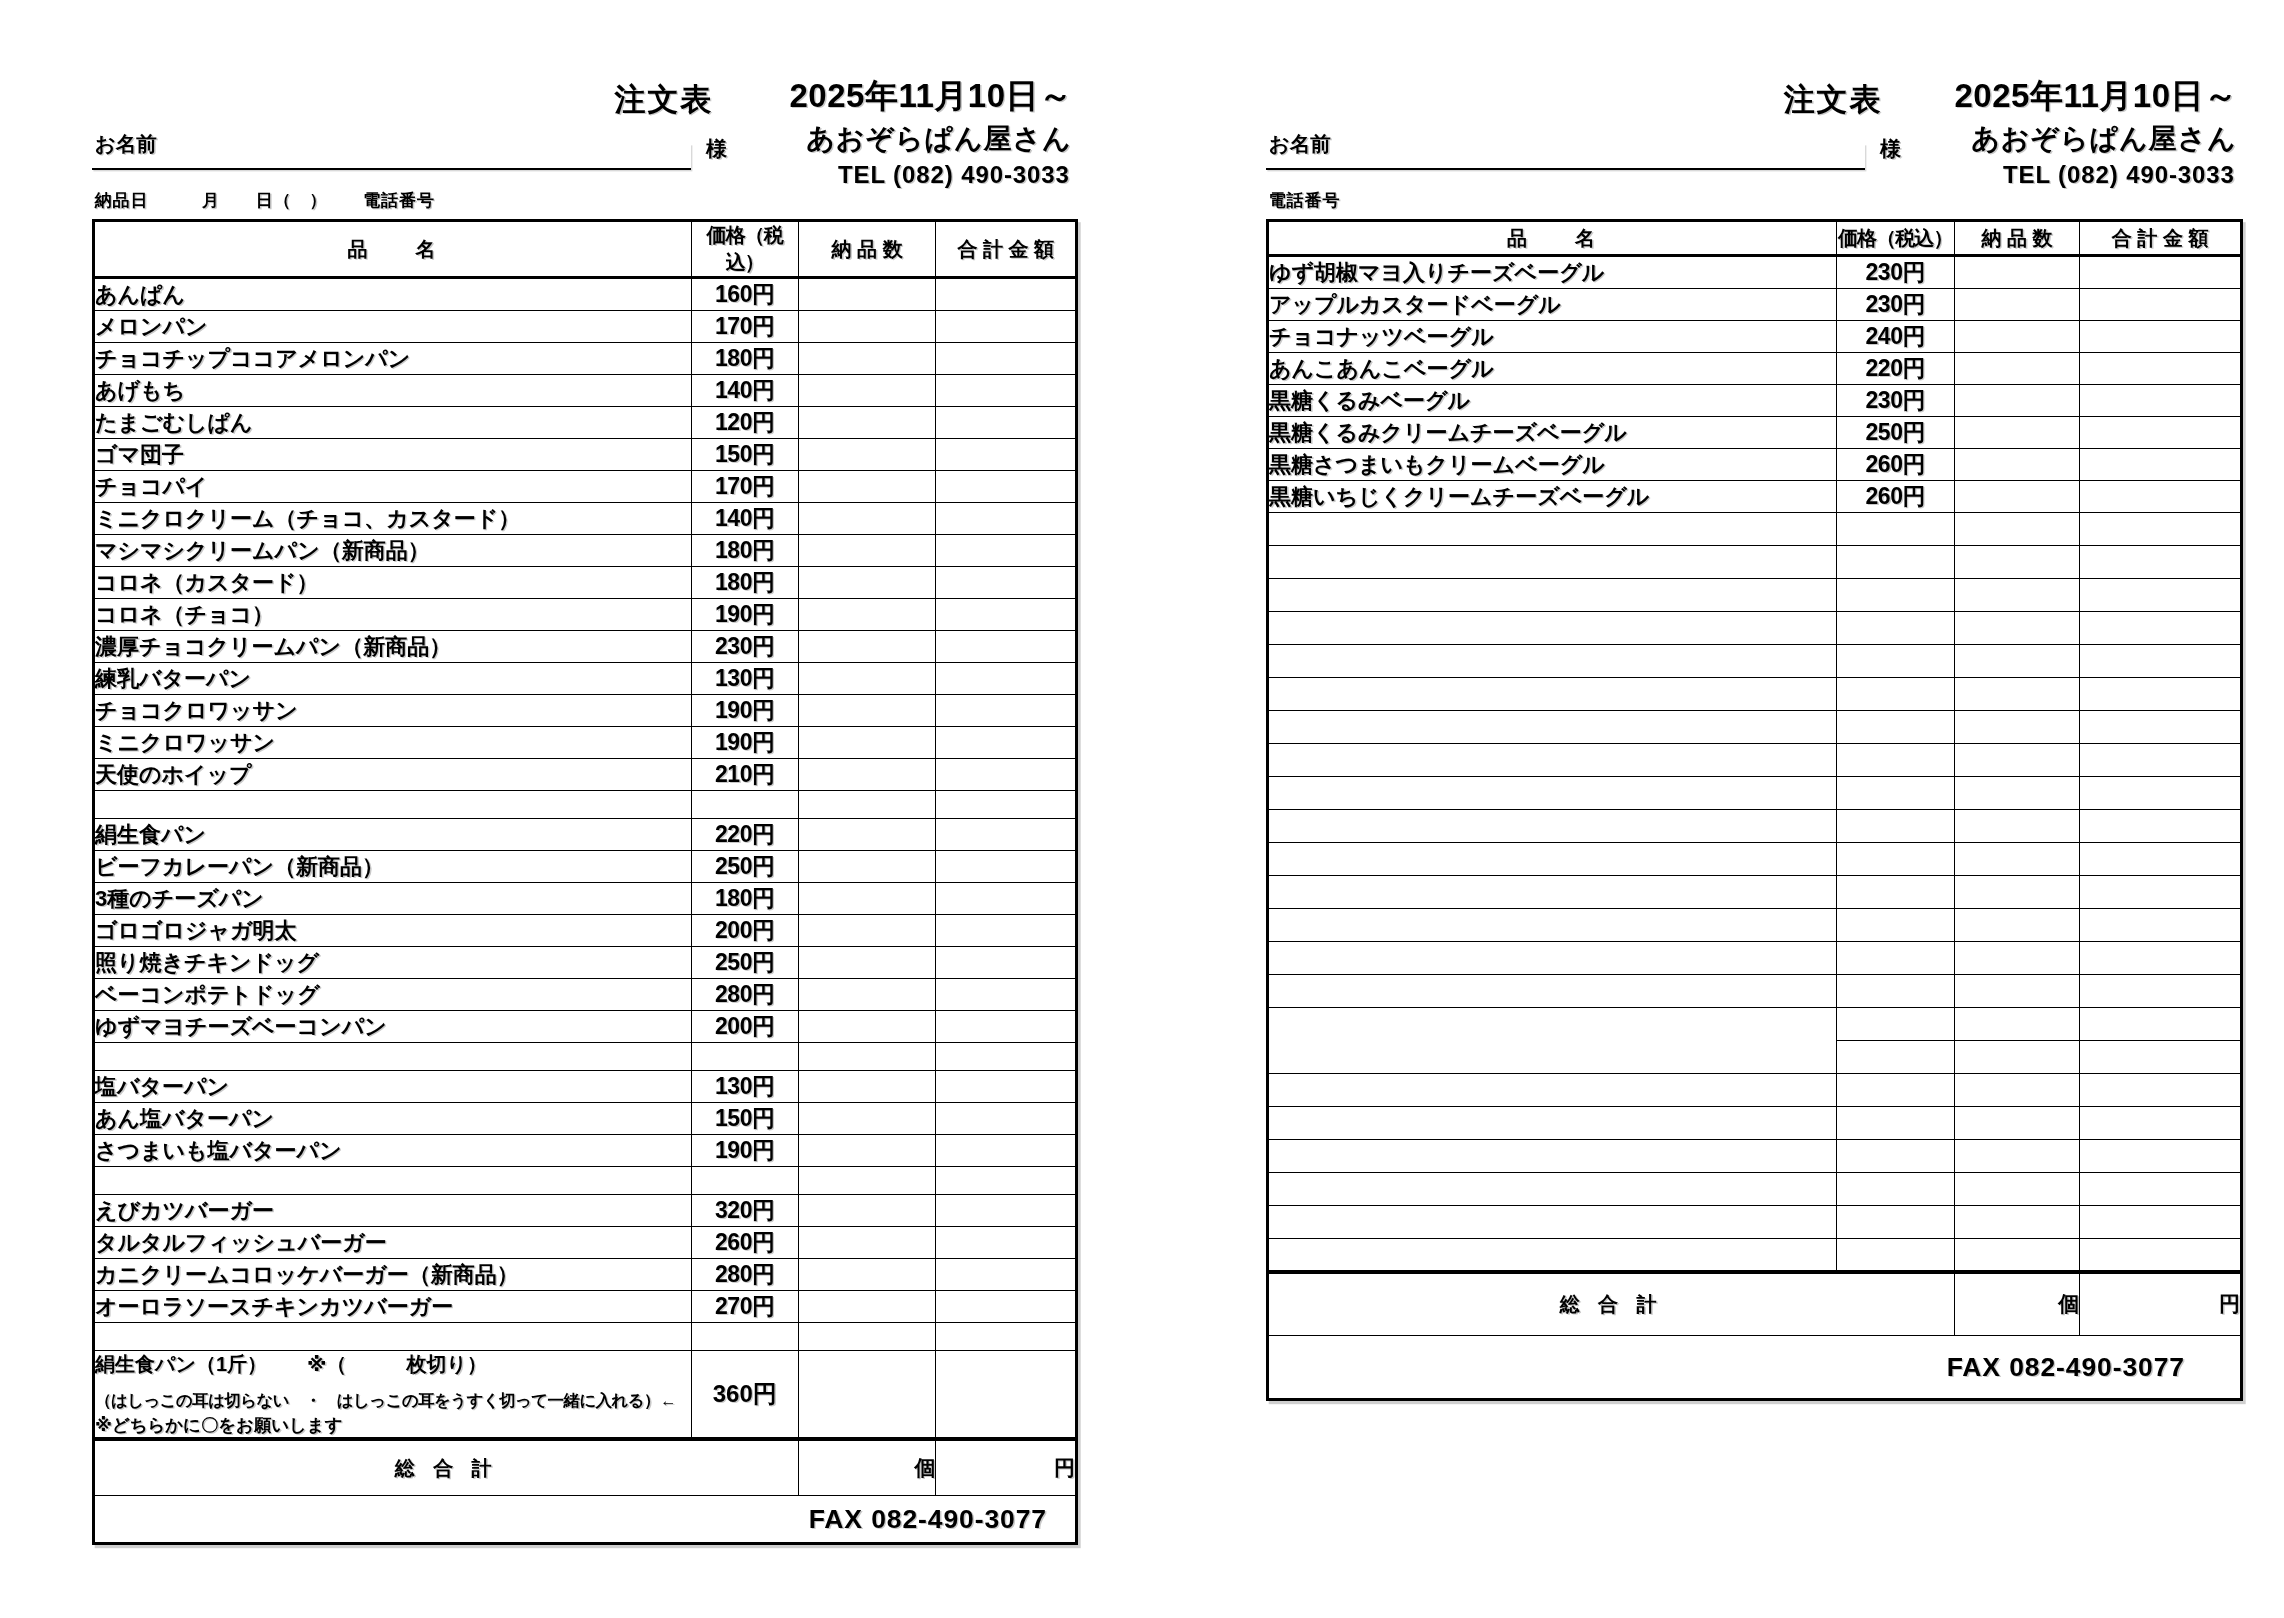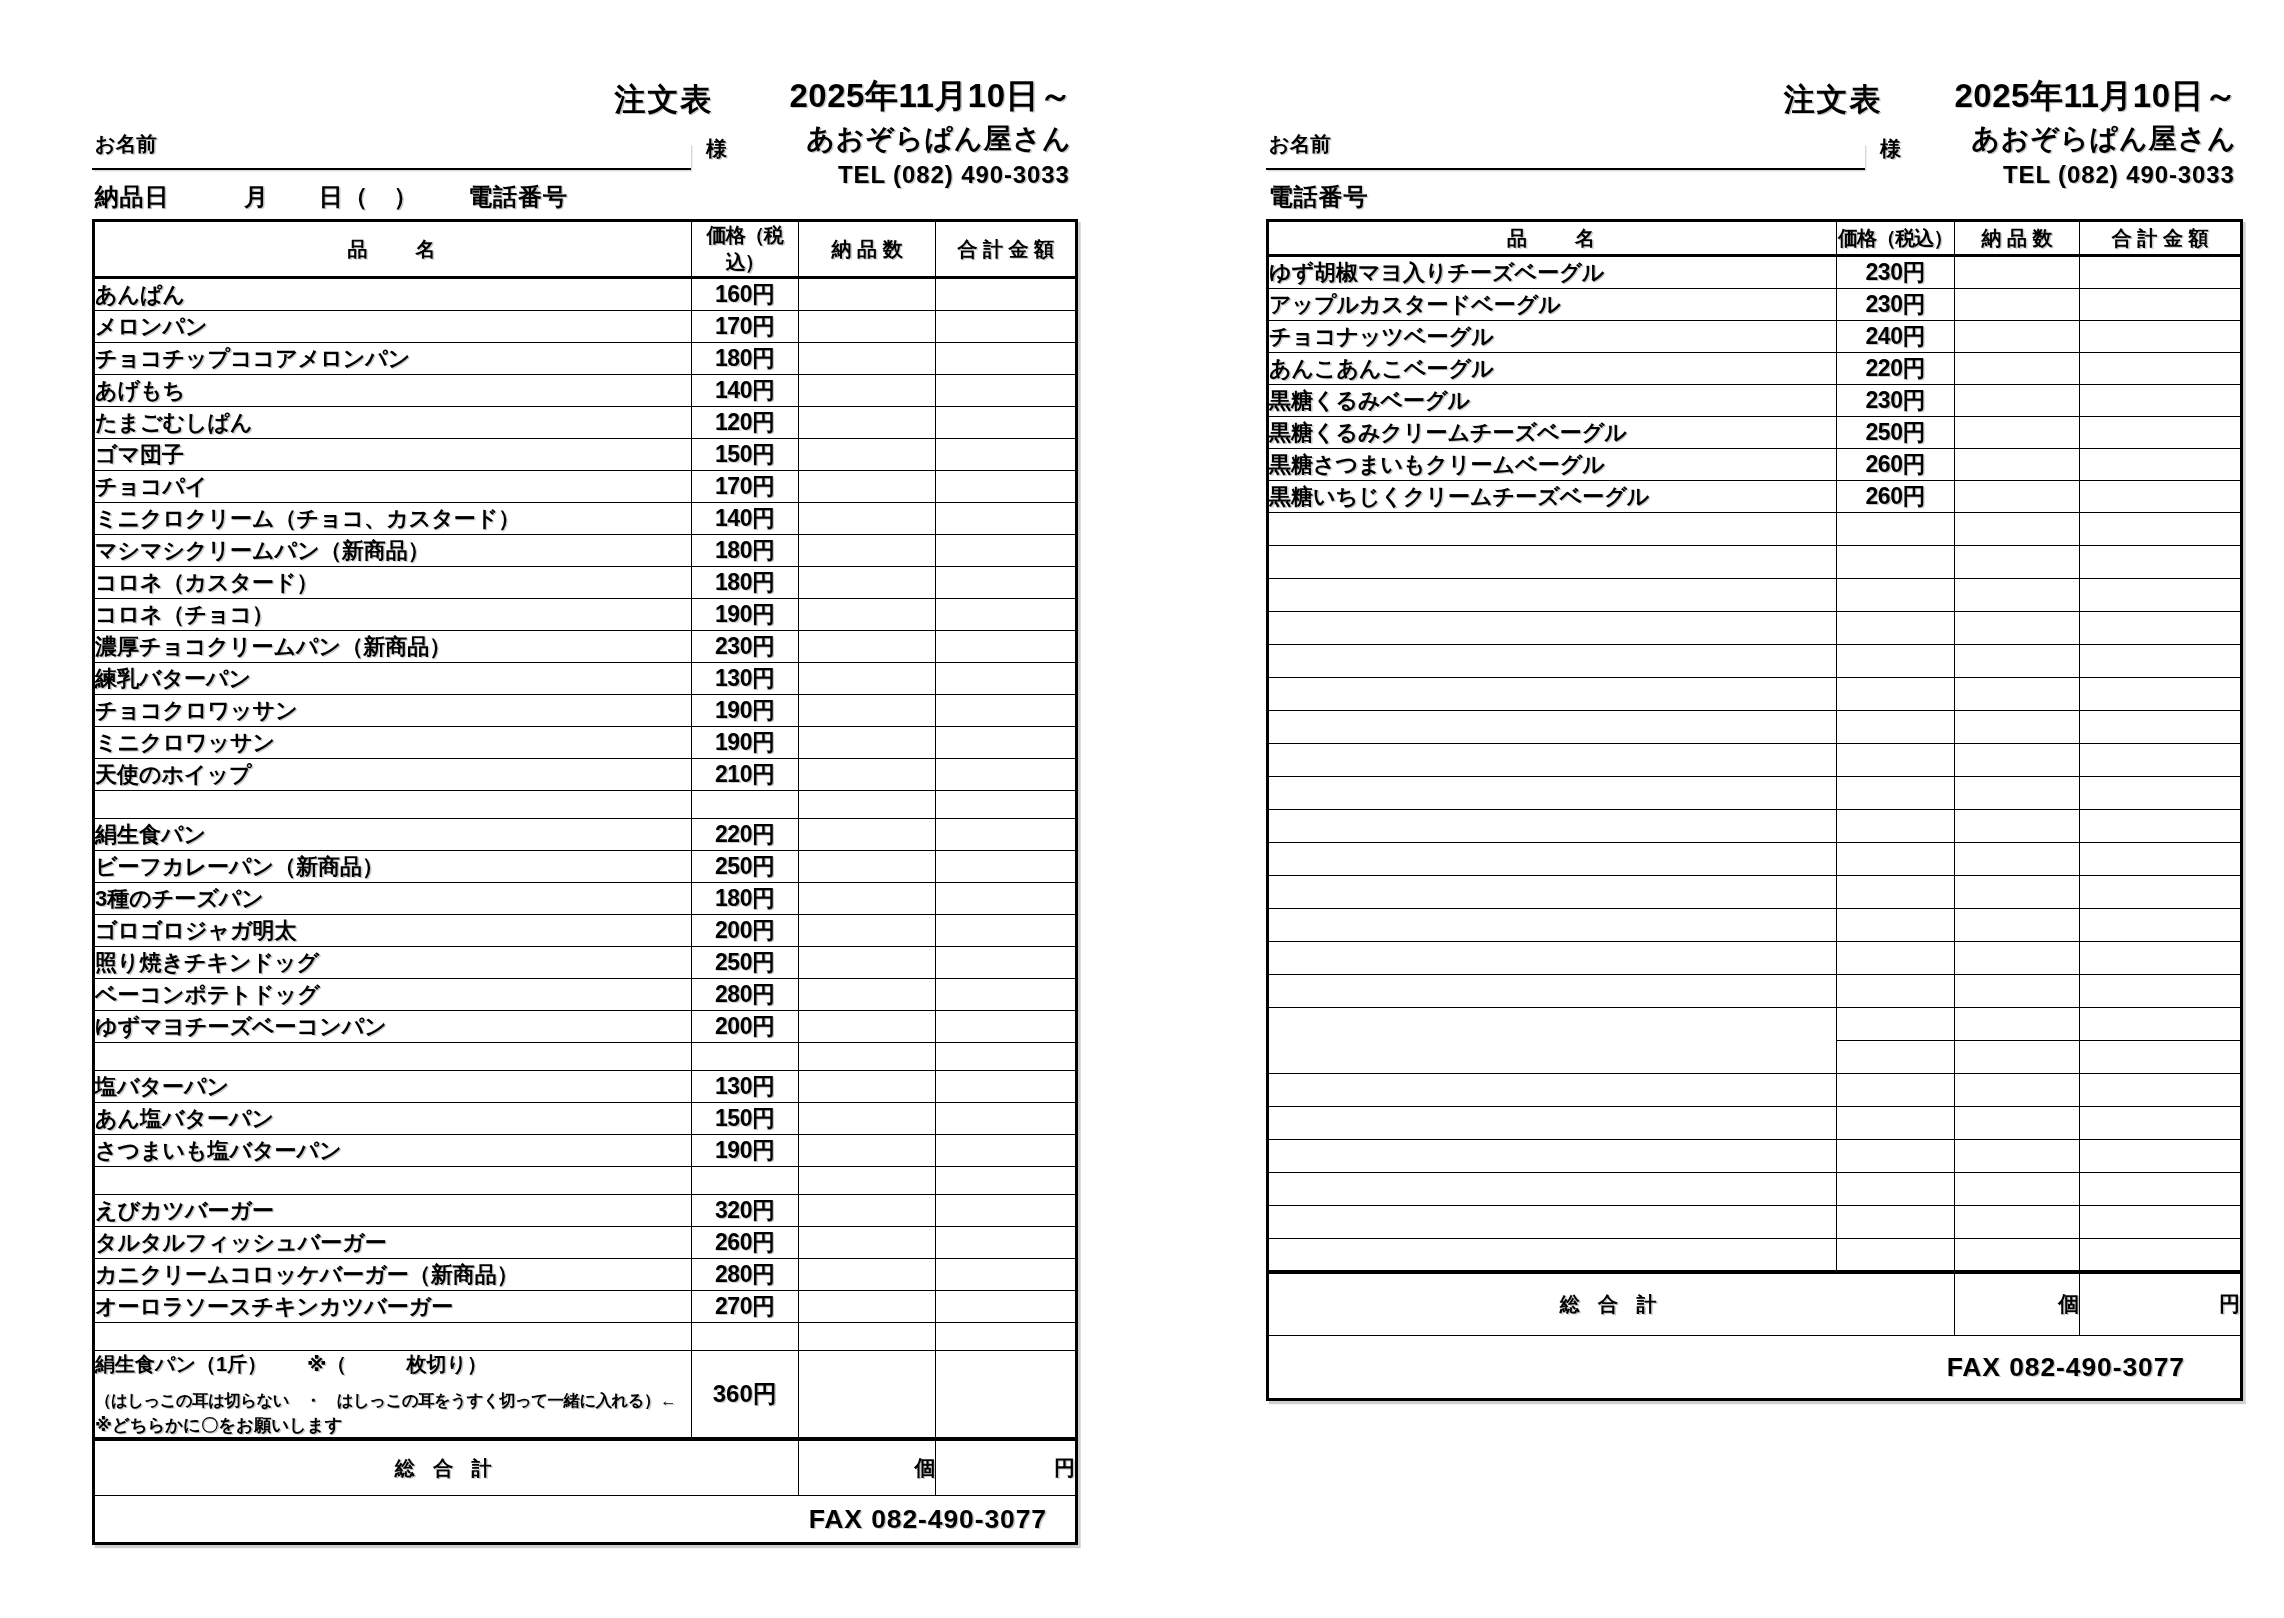--- a/index.html
+++ b/index.html
@@ -16,21 +16,21 @@
   
   .hdr{ position:absolute; top:0; left:0; right:0; height:146px; }
   .title{ position:absolute; top:6.4px; left:53%; font-size:31px; letter-spacing:1.8px; }
   .daterange{ position:absolute; top:0.9px; right:5.5px; font-size:33px; letter-spacing:0.5px; }
   .shopname{ position:absolute; top:47px; right:6.4px; font-size:28px; letter-spacing:0.9px; }
   .telline{ position:absolute; top:88px; right:8.2px; font-size:24px; letter-spacing:0.9px; }
   .namelabel{ position:absolute; top:57px; left:2.7px; font-size:20.6px; }
   .namerule{ position:absolute; top:71px; left:0; width:599px; height:24px;
              border-bottom:2.3px solid #000; box-shadow:1.4px 1.4px 0 #d9d9d9; }
   .honorific{ position:absolute; top:62px; left:614px; font-size:21px; }
-  .subline{ position:absolute; top:108px; left:2.7px; font-size:24px; letter-spacing:0.9px; }
+  .subline{ position:absolute; top:116px; left:2.7px; font-size:17px; letter-spacing:0.9px; }
 
   
   table.order{
     position:absolute; top:146px; left:0;
     border-collapse:collapse; table-layout:fixed; width:100%;
     box-shadow:2.7px 3.2px 0 #cfcfcf;
     padding-left:16px;
   }
   table.order td, table.order th{
     border:1.4px solid #000; padding:0; overflow:hidden; vertical-align:middle;

